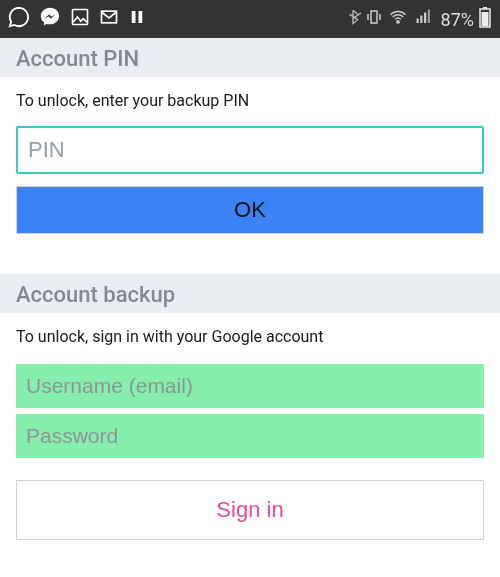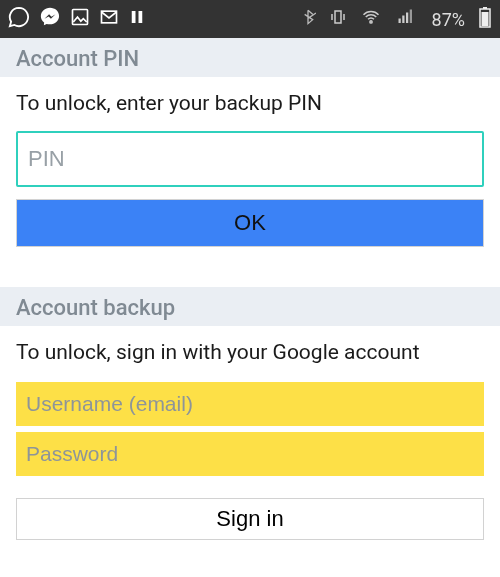--- a/index.html
+++ b/index.html
@@ -14,44 +14,44 @@
     height: 38px;
     background: #333333;
     color: #ffffff;
     display: flex;
     align-items: center;
     padding: 0 8px;
     font-size: 20px;
   }
   .status-left { display: flex; align-items: center; gap: 9px; }
   .status-left svg { fill: #ffffff; }
-  .status-right { margin-left: auto; display: flex; align-items: center; gap: 13px; }
+  .status-right { margin-left: auto; display: flex; align-items: center; gap: 4px; }
   .status-right svg { fill: #dddddd; }
   .battery-pct { font-size: 18px; color: #ddd; margin-left: 2px; }
   .clock { font-size: 22px; color: #fff; margin-left: 6px; letter-spacing: .5px; }
 
   .section-header {
     background: #eaeef3;
     color: #808a93;
     font-size: 22px;
     padding: 8px 16px 6px 16px;
     font-weight: 500;
   }
   .instruction {
-    font-size: 21px;
+    font-size: 16px;
     color: #1b1b1b;
     padding: 14px 16px 12px 16px;
   }
   .input-teal {
     display: block;
     width: calc(100% - 32px);
     margin: 4px 16px 12px 16px;
     border: 2px solid #2fd0bd;
     border-radius: 2px;
-    height: 56px;
+    height: 48px;
     font-size: 22px;
     padding: 0 10px;
     color: #222;
     background: #fff;
     outline: none;
   }
   .input-teal::placeholder { color: #98a0a6; }
   .btn {
     display: block;
     width: calc(100% - 32px);
@@ -62,38 +62,38 @@
     border: 1px solid #d2d2d2;
     color: #111;
     cursor: pointer;
   }
   .gap { height: 26px; }
   .input-grey {
     display: block;
     width: calc(100% - 32px);
     margin: 6px 16px 6px 16px;
     border: none;
-    background: #fde047;
+    background: #86efac;
     height: 44px;
     font-size: 21px;
     padding: 4px 10px;
     color: #222;
     outline: none;
   }
   .input-grey::placeholder { color: #8e9599; }
   .signin-gap { height: 10px; }
   .signin-btn {
     display: block;
     width: calc(100% - 32px);
     margin: 6px 16px 0 16px;
-    height: 42px;
+    height: 60px;
     font-size: 22px;
     background: #ffffff;
     border: 1px solid #d2d2d2;
-    color: #000000;
+    color: #ec4899;
     cursor: pointer;
   }
 </style>
 </head>
 <body>
 
 <div class="status-bar">
   <div class="status-left">
     <span>
       <svg width="22" height="22" viewBox="0 0 24 24">

